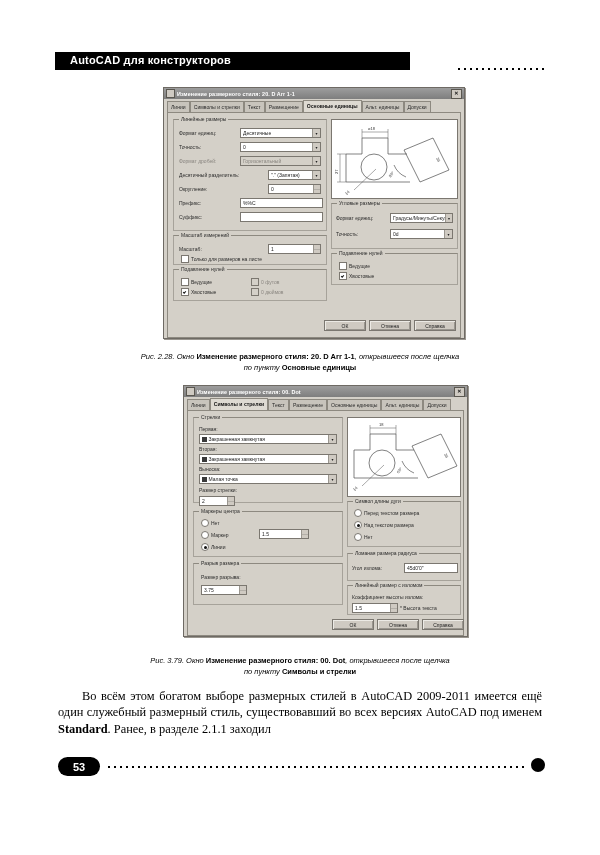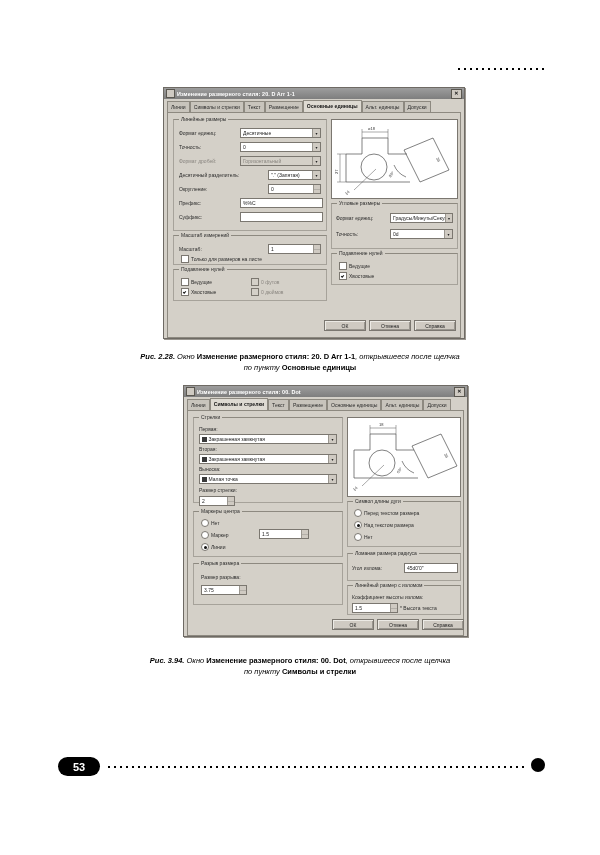--- a/index.html
+++ b/index.html
@@ -129,21 +129,21 @@
   }
   .preview svg{display:block;}
 
   
   .cap{
     position:absolute;left:50px;width:500px;text-align:center;
     font-family:"Liberation Sans",sans-serif;font-size:7.5px;line-height:11px;
     font-style:italic;color:#000;
   }
   .cap b{font-style:normal;font-weight:bold;}
-  .cap .rn{font-style:italic;font-weight:bold;margin-top:35px;}
+  .cap .rn{font-style:italic;font-weight:normal;margin-top:35px;}
 
   
   .body-copy{
     position:absolute;left:58px;top:688px;width:484px;
     font-family:"Liberation Serif",serif;font-size:12.4px;line-height:16.4px;
     text-align:justify;color:#000;
   }
   .body-copy b{font-weight:bold;}
   .body-copy .ind{display:inline-block;width:24px;}
 
@@ -160,20 +160,23 @@
   .foot-dot{
     position:absolute;left:531px;top:758px;width:14px;height:14px;border-radius:50%;
     background:#000;
   }
 </style>
 </head>
 <body>
 
 <div class="page">
 
+  <div class="header-bar">
+    <span class="header-title">AutoCAD для конструкторов</span>
+  </div>
   <div class="header-dots"></div>
 
   <div class="dlg" style="left:163px;top:87px;width:300px;height:250px;">
     <div class="dlg-title">
       <span class="dlg-sysicon"></span>
       <span>Изменение размерного стиля: 20. D Arr 1-1</span>
       <span class="dlg-close">✕</span>
     </div>
     <div class="tabstrip">
       <span class="tab">Линии</span>
@@ -472,22 +475,25 @@
       </div>
       <span class="fld" style="left:212px;top:194px;">* Высота текста</span>
 
       <div class="btn" style="left:144px;top:208px;width:40px;">ОК</div>
       <div class="btn" style="left:189px;top:208px;width:40px;">Отмена</div>
       <div class="btn" style="left:234px;top:208px;width:40px;">Справка</div>
     </div>
   </div>
 
   <div class="cap" style="top:655px;">
-    <span class="rn">Рис. 3.94.</span><span> Окно </span><b>Изменение размерного стиля: 00. Dot</b><span>, открывшееся после щелчка</span><br>
+    <span class="rn">Рис. 3.79.</span><span> Окно </span><b>Изменение размерного стиля: 00. Dot</b><span>, открывшееся после щелчка</span><br>
     <span>по пункту </span><b>Символы и стрелки</b>
   </div>
 
+  <div class="body-copy">
+    <span class="ind"></span><span>Во всём этом богатом выборе размерных стилей в AutoCAD 2009-2011 имеется ещё один служебный размерный стиль, существовавший во всех версиях AutoCAD под именем </span><b>Standard</b><span>. Ранее, в разделе 2.1.1 заходил</span>
+  </div>
 
   <div class="pgnum">53</div>
   <div class="foot-dots"></div>
   <div class="foot-dot"></div>
 
 </div>
 
 </body></html>

